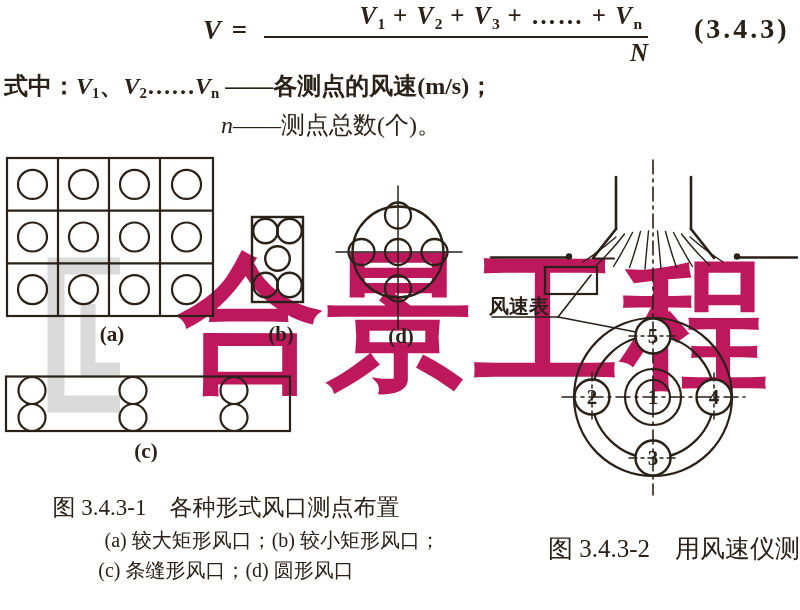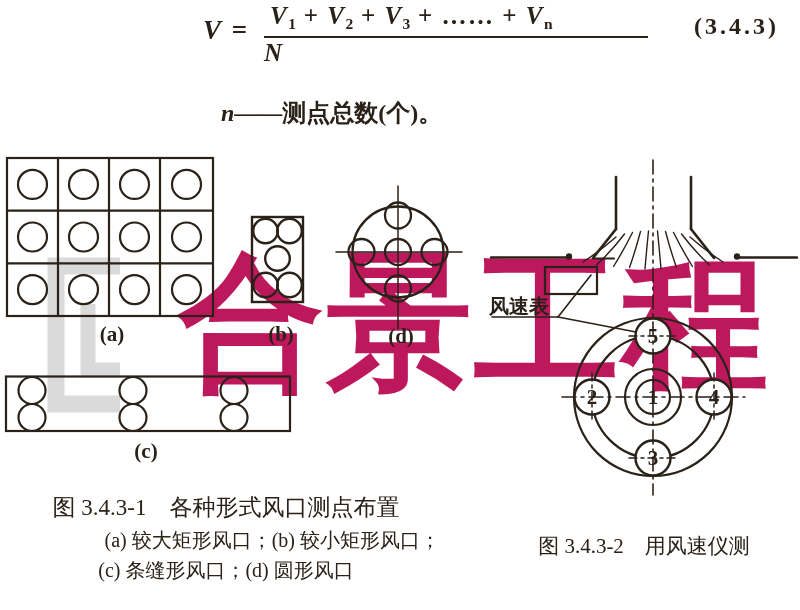--- a/index.html
+++ b/index.html
@@ -9,33 +9,33 @@
   .watermark{position:absolute;inset:0;z-index:0;}
   .wm-text{position:absolute;left:178px;top:244px;font-size:146px;line-height:1.1;
            font-weight:bold;letter-spacing:2px;color:#be185d;white-space:nowrap;}
   .wm-logo{position:absolute;left:16px;top:252px;}
   
   .content{position:absolute;inset:0;z-index:1;}
   .it{font-style:italic;}
   sub{font-size:0.62em;vertical-align:-0.30em;font-style:normal;letter-spacing:0;}
   
   .eq-lhs{position:absolute;left:203px;top:15px;font-size:27px;font-weight:bold;letter-spacing:2px;}
-  .eq-frac{position:absolute;left:264px;top:2px;width:384px;text-align:left;font-size:25px;font-weight:bold;}
+  .eq-frac{position:absolute;left:264px;top:2px;width:384px;text-align:right;font-size:25px;font-weight:bold;}
   .eq-num{display:block;padding:0 6px 3px 6px;border-bottom:2.5px solid #2a2118;letter-spacing:1.5px;white-space:nowrap;}
   .eq-den{display:block;padding-top:1px;}
-  .eq-no{position:absolute;left:694px;top:13px;font-size:24px;font-weight:bold;letter-spacing:3px;white-space:nowrap;}
+  .eq-no{position:absolute;left:694px;top:13px;font-size:28px;font-weight:bold;letter-spacing:3px;white-space:nowrap;}
   
   .where1{position:absolute;left:4px;top:70px;font-size:24px;font-weight:bold;white-space:nowrap;}
-  .where2{position:absolute;left:221px;top:97px;font-size:24px;font-weight:bold;white-space:nowrap;}
+  .where2{position:absolute;left:221px;top:109px;font-size:24px;font-weight:normal;white-space:nowrap;}
   
   .cap{position:absolute;text-align:center;font-weight:normal;white-space:nowrap;}
   .cap1-t{left:12px;top:492px;width:428px;font-size:23px;}
   .cap1-2{left:12px;top:527px;width:428px;font-size:20px;text-align:right;}
   .cap1-3{left:12px;top:557px;width:428px;font-size:20px;}
-  .cap2-1{left:488px;top:532px;width:312px;font-size:21px;}
+  .cap2-1{left:488px;top:532px;width:312px;font-size:25px;text-align:right;}
   .cap2-2{left:488px;top:564px;width:312px;font-size:21px;}
   
   svg text{font-family:"Liberation Serif","DejaVu Serif",serif;font-weight:bold;fill:#2a2118;}
 </style>
 </head>
 <body>
 
 <div class="page">
 
   <div class="watermark">
@@ -48,20 +48,21 @@
 
   <div class="content">
 
     <div class="eq-lhs"><span class="it">V</span><span> =</span></div>
     <div class="eq-frac">
       <span class="eq-num"><span class="it">V<sub>1</sub></span><span> + </span><span class="it">V<sub>2</sub></span><span> + </span><span class="it">V<sub>3</sub></span><span> + …… + </span><span class="it">V<sub>n</sub></span></span>
       <span class="eq-den it">N</span>
     </div>
     <div class="eq-no">(3.4.3)</div>
 
+    <div class="where1"><span>式中：</span><span class="it">V<sub>1</sub></span><span>、</span><span class="it">V<sub>2</sub></span><span>……</span><span class="it">V<sub>n</sub></span><span> ——各测点的风速(m/s)；</span></div>
     <div class="where2"><span class="it">n</span><span>——测点总数(个)。</span></div>
 
     <svg width="800" height="610" viewBox="0 0 800 610" style="position:absolute;left:0;top:0;" fill="none" stroke-linecap="round">
 
       <g stroke="#2a2118" stroke-width="2.2">
         <rect x="7" y="158" width="206" height="158"></rect>
         <line x1="58" y1="158" x2="58" y2="316"></line>
         <line x1="109" y1="158" x2="109" y2="316"></line>
         <line x1="160" y1="158" x2="160" y2="316"></line>
         <line x1="7" y1="210.7" x2="213" y2="210.7"></line>

